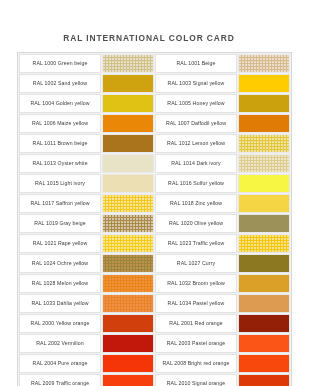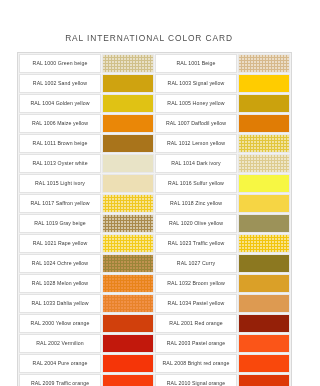--- a/index.html
+++ b/index.html
@@ -10,21 +10,21 @@
     height: 386px;
     overflow: hidden;
   }
   body {
     font-family: "Liberation Sans", sans-serif;
     -webkit-font-smoothing: none;
   }
   #page-title {
     text-align: center;
     font-size: 8.4px;
-    font-weight: normal;
+    font-weight: bold;
     letter-spacing: 0.9px;
     color: #4d4d4d;
     margin-top: 33px;
     margin-bottom: 0;
     line-height: 10px;
     white-space: nowrap;
   }
   #color-table {
     position: absolute;
     left: 17px;

